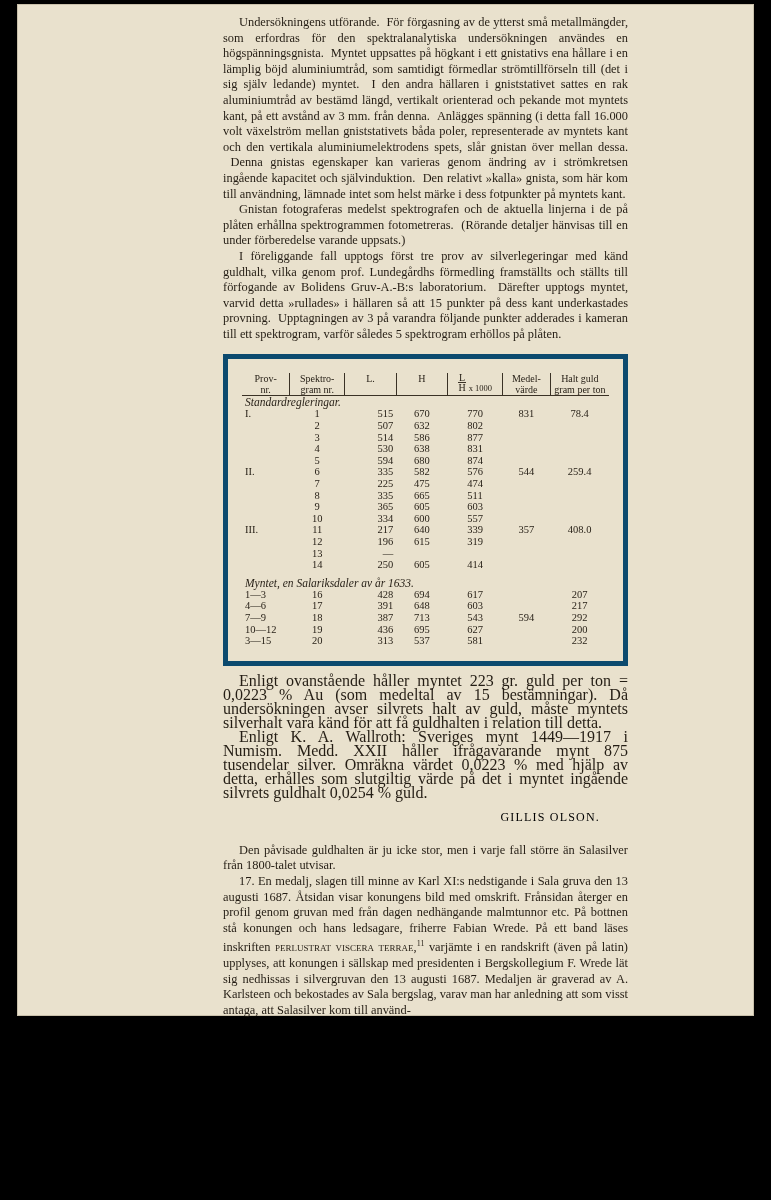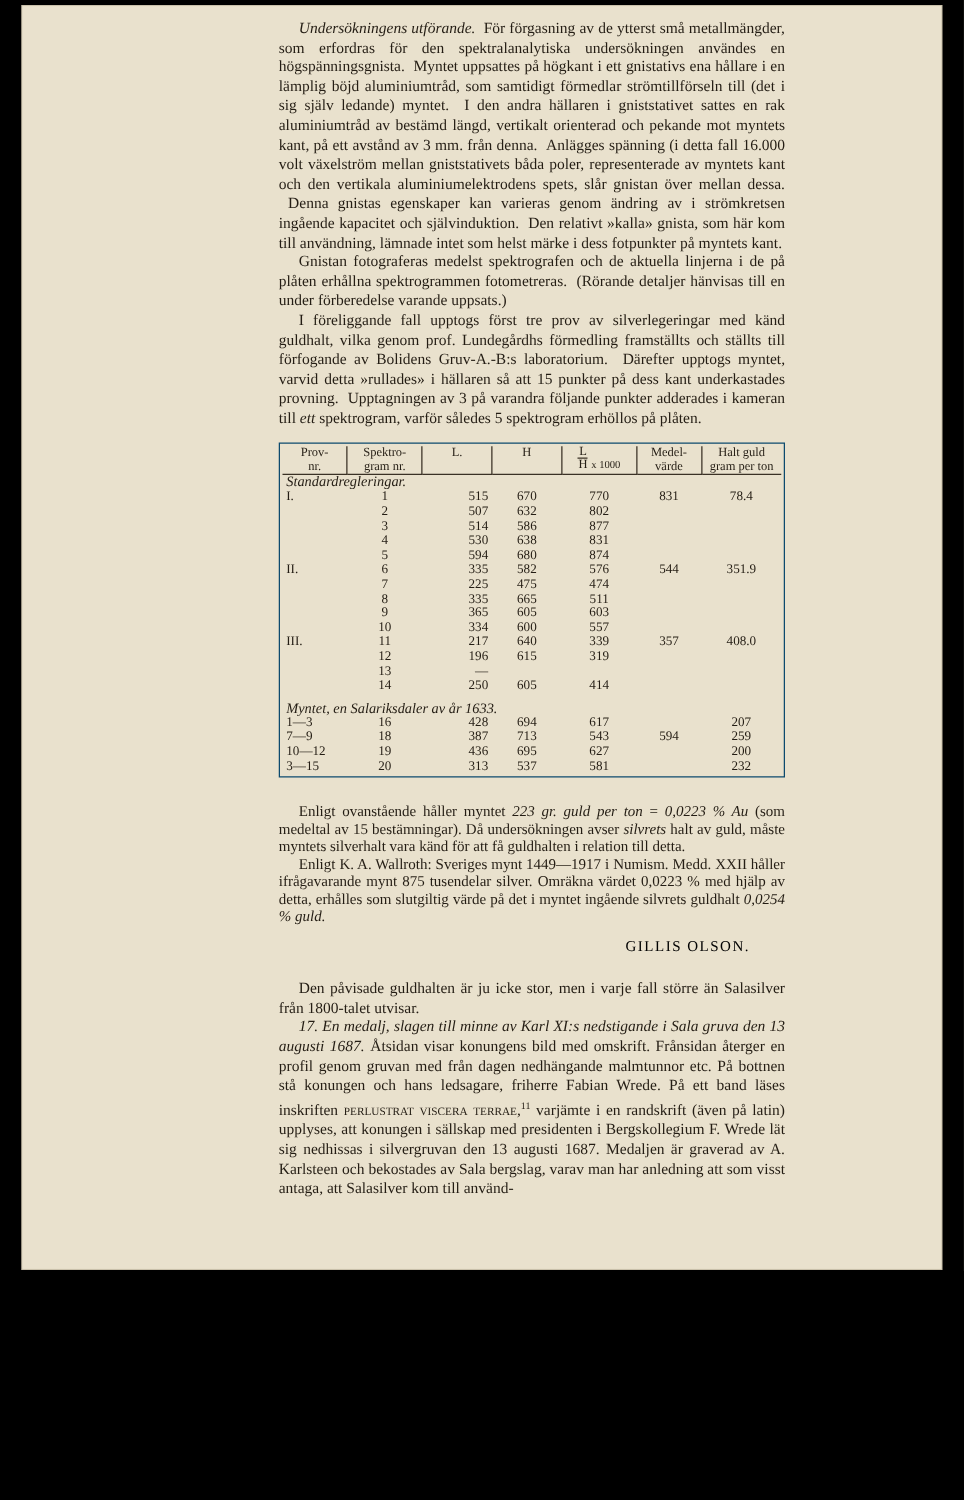--- a/index.html
+++ b/index.html
@@ -37,30 +37,30 @@
   }
   p {
     margin: 0 0 0 0;
     font-size: 12.4px;
     line-height: 15.6px;
     text-align: justify;
     color: #241d14;
     text-indent: 16px;
     hyphens: manual;
   }
-  .it { font-style: italic; }
+  .it { }
   .sc { font-variant: small-caps; }
   sup { font-size: 8px; vertical-align: super; }
 
   
   .tbl-wrap {
     margin-top: 12px;
-    margin-bottom: 20px;
-    border: 1px solid #0c4a6e;
-    padding: 2px;
+    margin-bottom: 8px;
+    border: 5px solid #0c4a6e;
+    padding: 14px;
   }
   table.data {
     border-collapse: collapse;
     width: 100%;
     font-size: 10.5px;
     color: #241d14;
   }
   table.data td, table.data th {
     padding: 0 3px;
     font-weight: normal;
@@ -92,21 +92,21 @@
 
   .sig {
     text-align: right;
     font-size: 12px;
     letter-spacing: 1.2px;
     margin-top: 10px;
     margin-bottom: 0;
     padding-right: 28px;
   }
   .smallpara {
-    font-size: 12px;
+    font-size: 16px;
     line-height: 14px;
   }
   .spacer-lg { height: 18px; }
 </style>
 </head>
 <body>
 
 <div class="page-frame">
   <div class="page-inner">
     <div class="col">
@@ -177,21 +177,21 @@
                 <td class="c6"></td>
                 <td class="c7"></td>
               </tr>
               <tr class="rowline">
                 <td class="lead">II.</td>
                 <td class="c2">6</td>
                 <td class="c3">335</td>
                 <td class="c4">582</td>
                 <td class="c5">576</td>
                 <td class="c6">544</td>
-                <td class="c7">351.9</td>
+                <td class="c7">259.4</td>
               </tr>
               <tr class="rowline">
                 <td class="lead"></td>
                 <td class="c2">7</td>
                 <td class="c3">225</td>
                 <td class="c4">475</td>
                 <td class="c5">474</td>
                 <td class="c6"></td>
                 <td class="c7"></td>
               </tr>
@@ -267,27 +267,36 @@
               <tr class="rowline">
                 <td class="lead">1—3</td>
                 <td class="c2">16</td>
                 <td class="c3">428</td>
                 <td class="c4">694</td>
                 <td class="c5">617</td>
                 <td class="c6"></td>
                 <td class="c7">207</td>
               </tr>
               <tr class="rowline">
+                <td class="lead">4—6</td>
+                <td class="c2">17</td>
+                <td class="c3">391</td>
+                <td class="c4">648</td>
+                <td class="c5">603</td>
+                <td class="c6"></td>
+                <td class="c7">217</td>
+              </tr>
+              <tr class="rowline">
                 <td class="lead">7—9</td>
                 <td class="c2">18</td>
                 <td class="c3">387</td>
                 <td class="c4">713</td>
                 <td class="c5">543</td>
                 <td class="c6">594</td>
-                <td class="c7">259</td>
+                <td class="c7">292</td>
               </tr>
               <tr class="rowline">
                 <td class="lead">10—12</td>
                 <td class="c2">19</td>
                 <td class="c3">436</td>
                 <td class="c4">695</td>
                 <td class="c5">627</td>
                 <td class="c6"></td>
                 <td class="c7">200</td>
               </tr>

